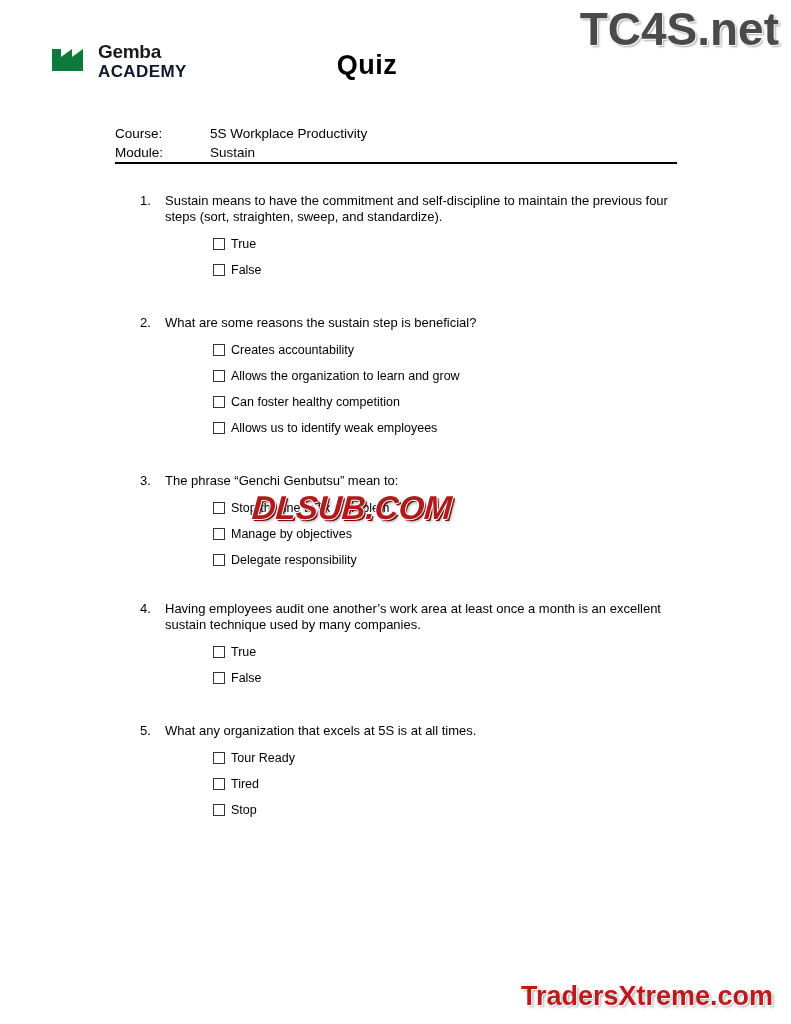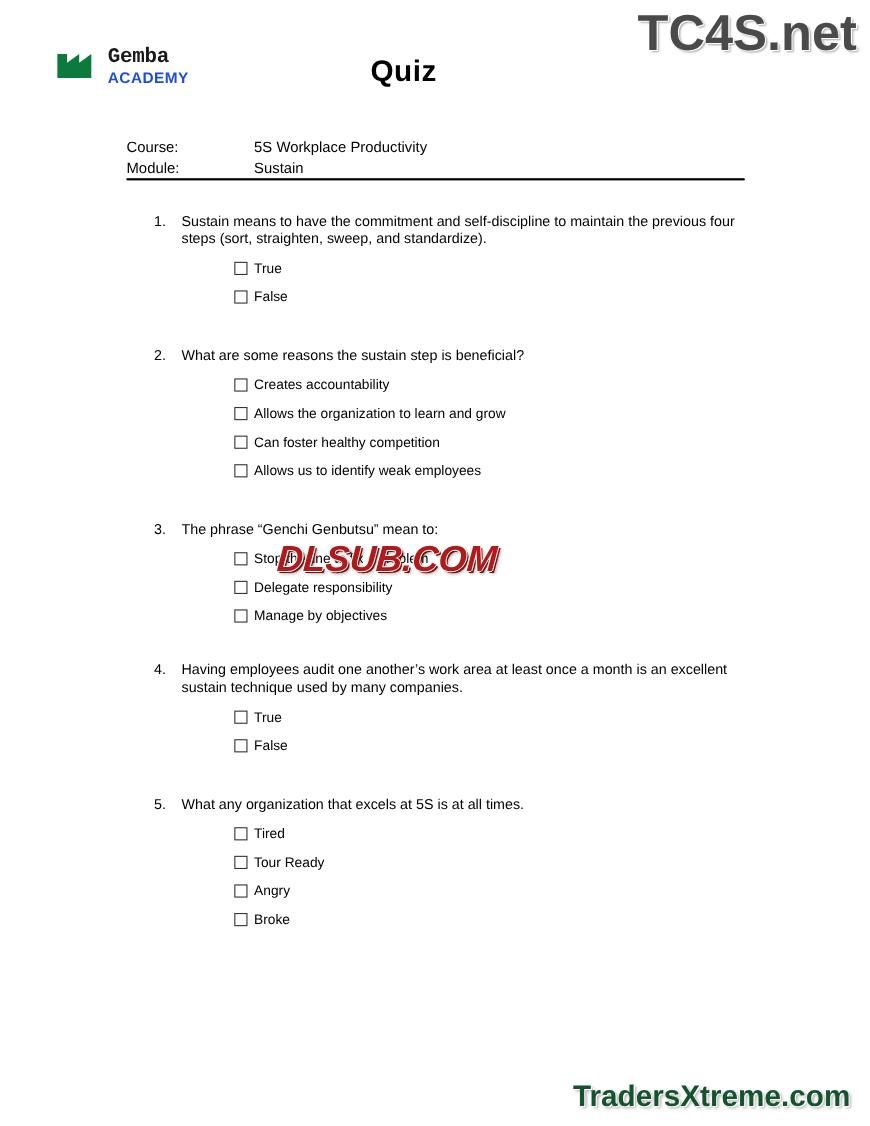--- a/index.html
+++ b/index.html
@@ -54,26 +54,25 @@
   .logo-text {
     display: flex;
     flex-direction: column;
     line-height: 1;
   }
   .logo-gemba {
     font-size: 19px;
     font-weight: bold;
     color: #1a1a1a;
     letter-spacing: -0.3px;
-    font-family: Liberation Mono, monospace;
   }
   .logo-academy {
-    font-size: 14px;
-    font-weight: bold;
-    color: #1d4ed8;
+    font-size: 17px;
+    font-weight: bold;
+    color: #0f172a;
     letter-spacing: 0.4px;
     margin-top: 2px;
   }
   .quiz-title {
     position: absolute;
     left: 0;
     top: 14px;
     width: 734px;
     text-align: center;
     font-size: 27px;
@@ -92,21 +91,20 @@
     display: flex;
     font-size: 13.5px;
     line-height: 19px;
   }
   .course-label {
     width: 95px;
     flex: 0 0 95px;
   }
   .course-value {
     flex: 1 1 auto;
-    margin-left: 21px;
   }
   .rule {
     position: absolute;
     left: 115px;
     top: 162px;
     width: 562px;
     height: 2px;
     background: #000000;
   }
 
@@ -181,21 +179,21 @@
     white-space: nowrap;
   }
 
   
   .bottom-watermark {
     position: absolute;
     right: 18px;
     bottom: 12px;
     font-size: 27px;
     font-weight: bold;
-    color: #14532d;
+    color: #b91c1c;
     text-shadow: 1px 1px 0 #ffffff, 2px 2px 3px rgba(0,0,0,0.35);
     white-space: nowrap;
   }
 </style>
 </head>
 <body>
 
 <div class="top-watermark">TC4S.net</div>
 
 <div class="header">
@@ -274,25 +272,25 @@
       <div class="q-num">3.</div>
       <div class="q-text">The phrase “Genchi Genbutsu” mean to:</div>
     </div>
     <div class="options">
       <div class="option">
         <span class="checkbox"></span>
         <span class="option-label">Stop the line to fix a problem</span>
       </div>
       <div class="option">
         <span class="checkbox"></span>
+        <span class="option-label">Manage by objectives</span>
+      </div>
+      <div class="option">
+        <span class="checkbox"></span>
         <span class="option-label">Delegate responsibility</span>
-      </div>
-      <div class="option">
-        <span class="checkbox"></span>
-        <span class="option-label">Manage by objectives</span>
       </div>
     </div>
   </div>
 
   <div class="q-item q-gap-lg">
     <div class="q-head">
       <div class="q-num">4.</div>
       <div class="q-text">Having employees audit one another’s work area at least once a month is an excellent sustain technique used by many companies.</div>
     </div>
     <div class="options">
@@ -308,33 +306,29 @@
   </div>
 
   <div class="q-item">
     <div class="q-head">
       <div class="q-num">5.</div>
       <div class="q-text">What any organization that excels at 5S is at all times.</div>
     </div>
     <div class="options">
       <div class="option">
         <span class="checkbox"></span>
+        <span class="option-label">Tour Ready</span>
+      </div>
+      <div class="option">
+        <span class="checkbox"></span>
         <span class="option-label">Tired</span>
       </div>
       <div class="option">
         <span class="checkbox"></span>
-        <span class="option-label">Tour Ready</span>
-      </div>
-      <div class="option">
-        <span class="checkbox"></span>
-        <span class="option-label">Angry</span>
-      </div>
-      <div class="option">
-        <span class="checkbox"></span>
-        <span class="option-label">Broke</span>
+        <span class="option-label">Stop</span>
       </div>
     </div>
   </div>
 
 </div>
 
 <div class="dlsub">DLSUB.COM</div>
 
 <div class="bottom-watermark">TradersXtreme.com</div>
 

